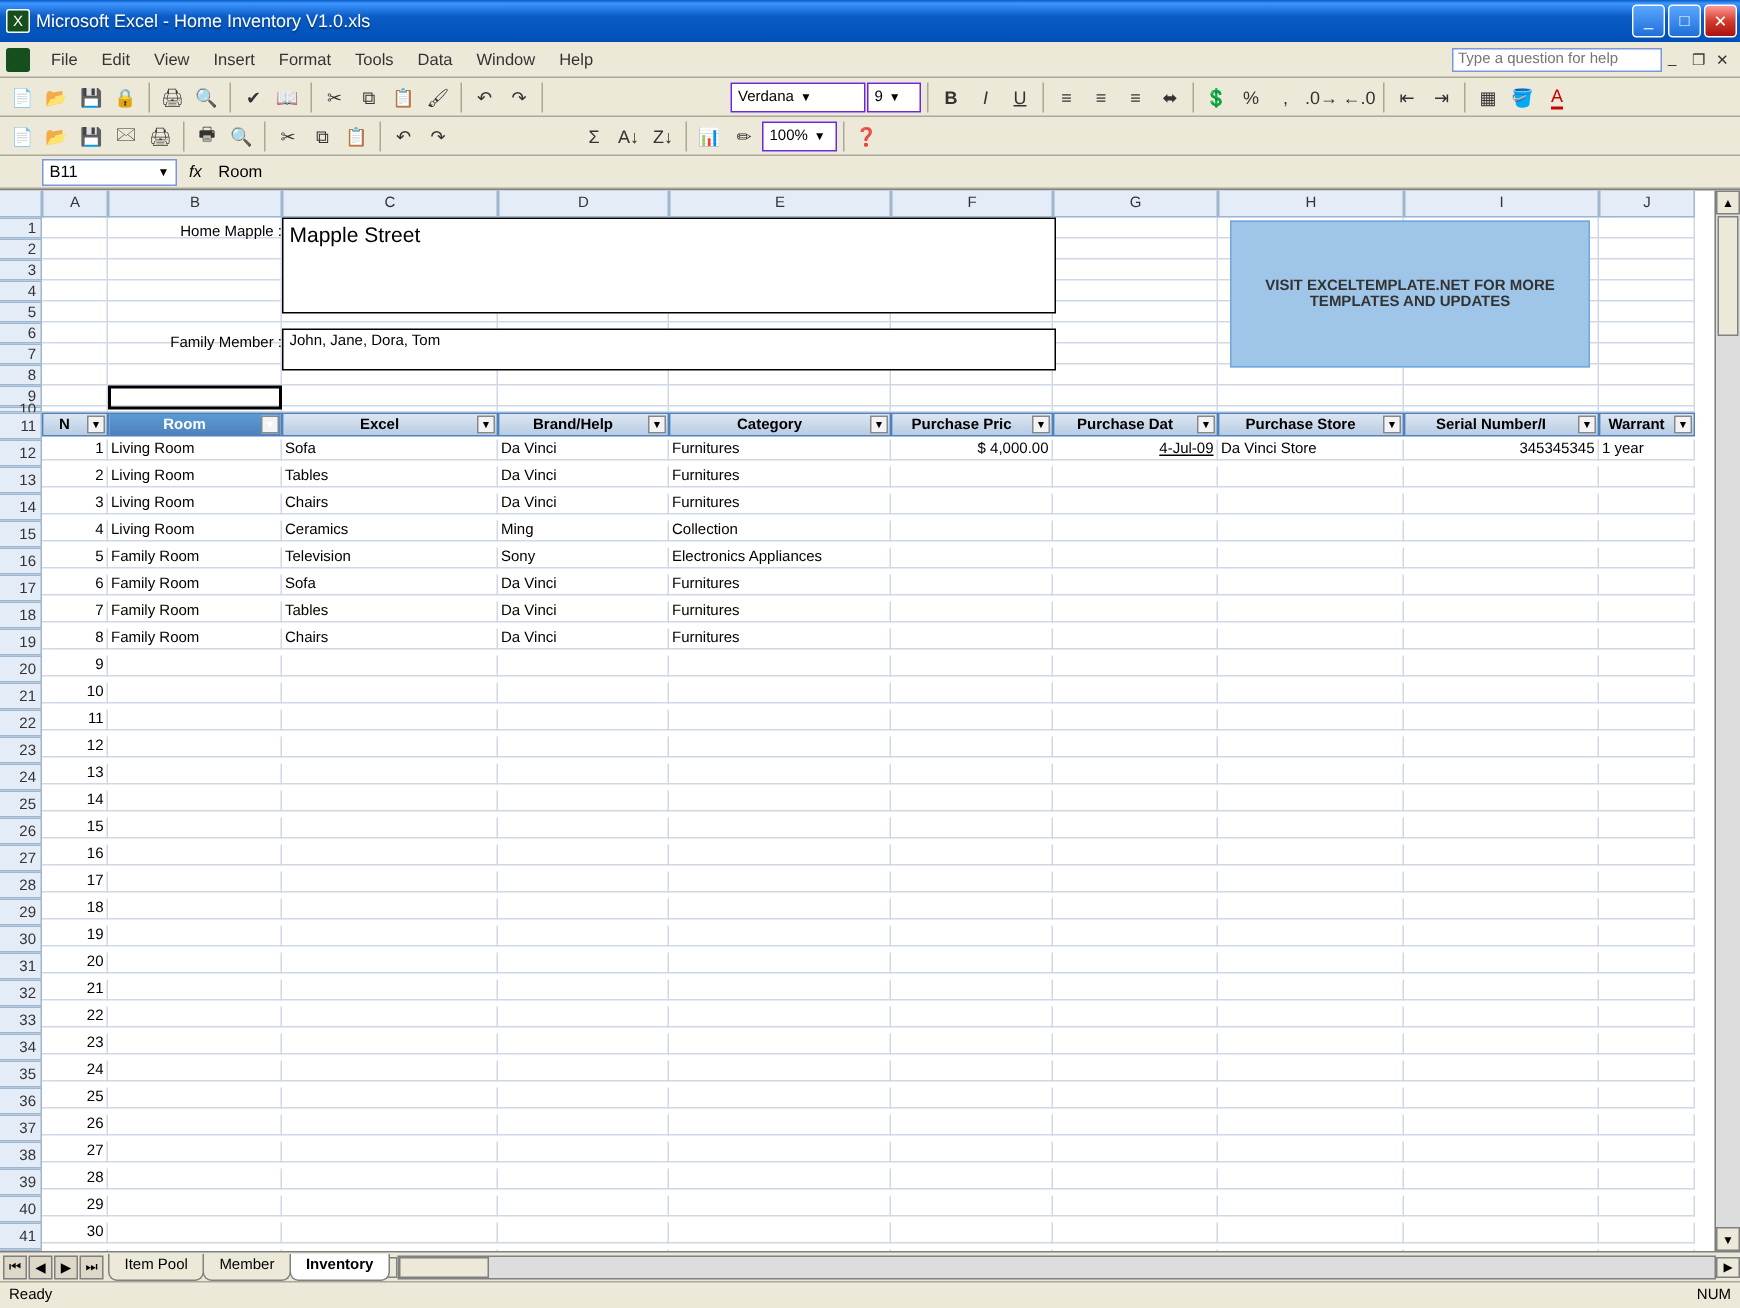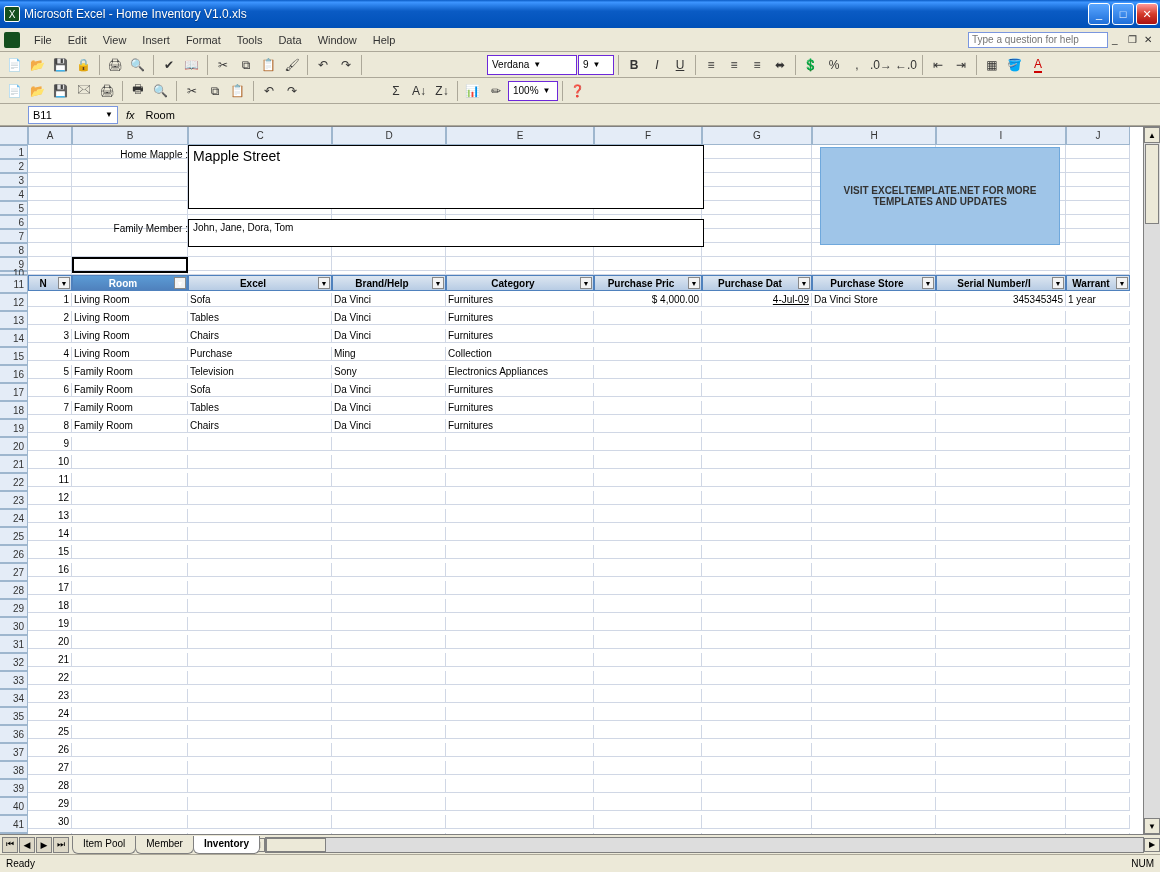--- a/index.html
+++ b/index.html
@@ -449,21 +449,21 @@
         <div class="cell" style="justify-content: flex-end;"></div>
         <div class="cell" style="justify-content: flex-end;"></div>
         <div class="cell"></div>
         <div class="cell" style="justify-content: flex-end;"></div>
         <div class="cell"></div>
       </div>
       <div class="grid">
         <div class="rowhdr">15</div>
         <div class="cell" style="justify-content: flex-end;">4</div>
         <div class="cell">Living Room</div>
-        <div class="cell">Purchase</div>
+        <div class="cell">Ceramics</div>
         <div class="cell">Ming</div>
         <div class="cell">Collection</div>
         <div class="cell" style="justify-content: flex-end;"></div>
         <div class="cell" style="justify-content: flex-end;"></div>
         <div class="cell"></div>
         <div class="cell" style="justify-content: flex-end;"></div>
         <div class="cell"></div>
       </div>
       <div class="grid">
         <div class="rowhdr">16</div>

